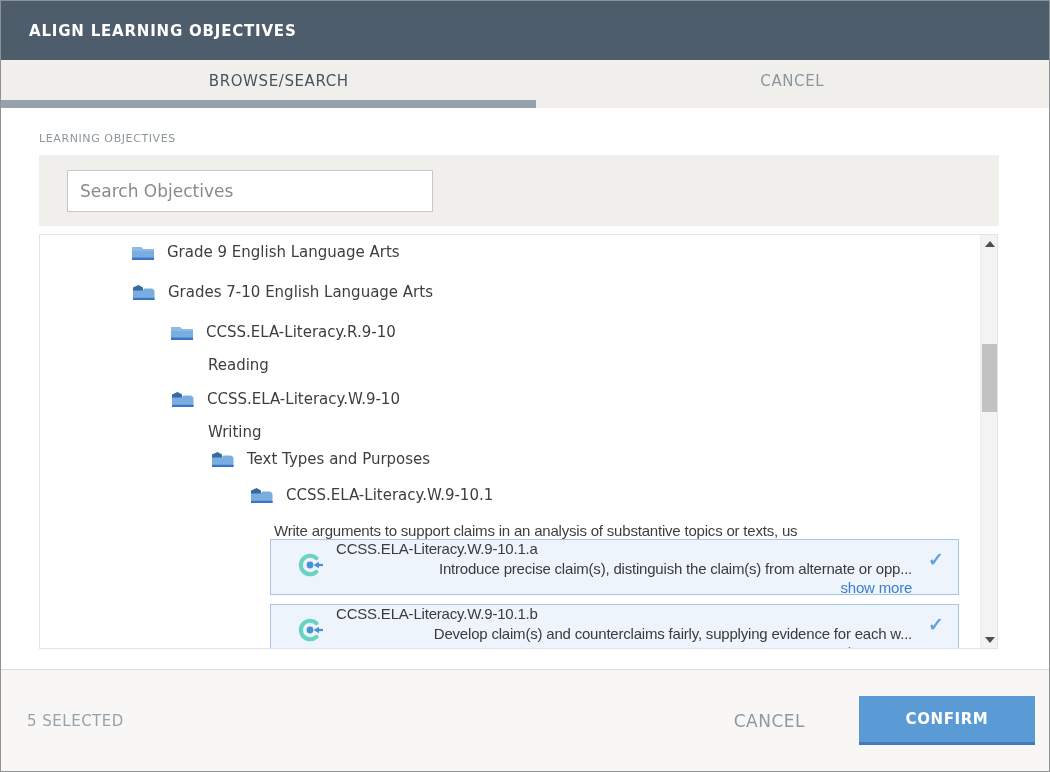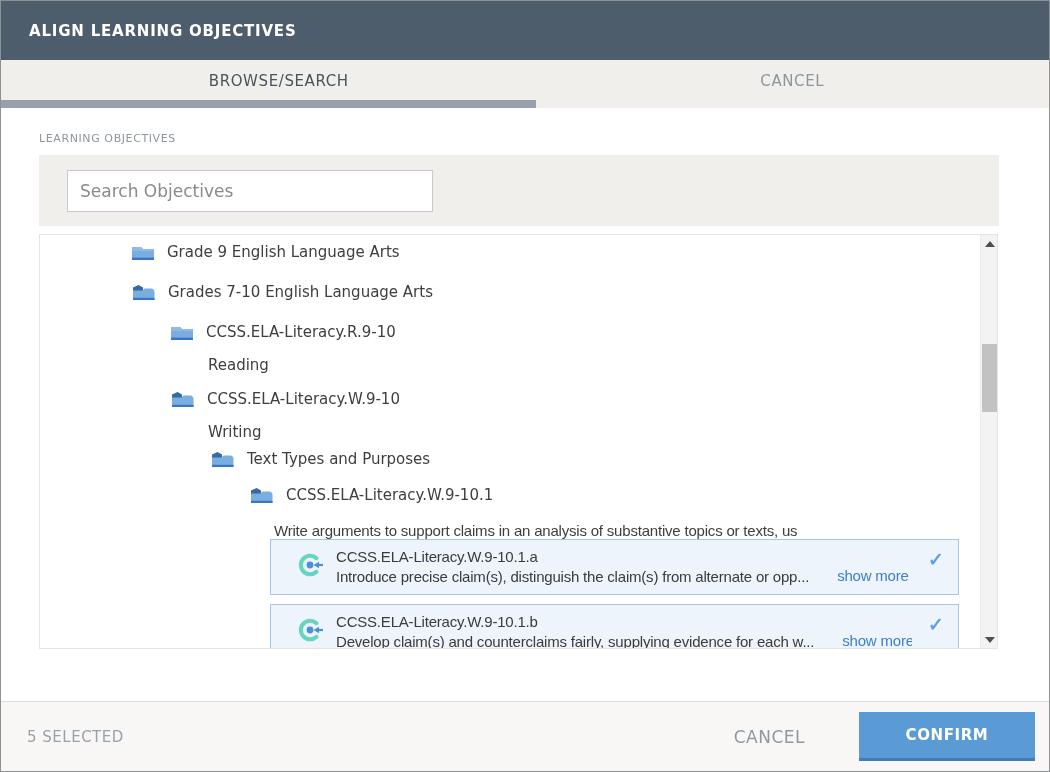--- a/index.html
+++ b/index.html
@@ -69,21 +69,21 @@
     position:absolute; left:230px; width:689px; height:56px;
     background:#edf4fb; border:1px solid #a6c7e7;
     display:flex; align-items:center; padding:0 14px 0 26px;
   }
   .obj-icon { flex:none; margin-right:12px; }
   .obj-texts { flex:1; min-width:0; overflow:hidden; }
   .obj-code {
     font-size:15px; color:#3b3b3b; letter-spacing:-0.2px; line-height:20px;
     white-space:nowrap;
   }
-  .obj-desc-line { display:flex; align-items:flex-start; }
+  .obj-desc-line { display:flex; align-items:flex-end;flex-direction:column; }
   .obj-desc {
     font-size:15px; color:#3b3b3b; letter-spacing:-0.2px; line-height:20px;
     white-space:nowrap;
   }
   .show-more {
     margin-left:28px; font-size:15px; color:#3e7ecb; cursor:pointer;
     letter-spacing:-0.2px; white-space:nowrap;
   }
   .obj-check {
     flex:none; margin-left:16px; align-self:flex-start; margin-top:8px;
@@ -109,21 +109,21 @@
     width:0; height:0; border-left:5px solid transparent;
     border-right:5px solid transparent; border-top:6px solid #4e4e4e;
   }
   .sbar-thumb {
     position:absolute; left:1px; top:109px; width:15px; height:68px;
     background:#c2c2c2; cursor:pointer;
   }
 
   
   .ftr {
-    position:absolute; left:0; right:0; bottom:0; height:70px;
+    position:absolute; left:0; right:0; bottom:0; height:102px;
     background:#f8f7f5; border-top:1px solid #dddcda;
     display:flex; align-items:center; padding:0 14px 0 26px;
   }
   .ftr-selected {
     flex:1; font-size:15px; color:#99a1a9; letter-spacing:.5px;
     font-family:"DejaVu Sans", sans-serif;
   }
   .btn-cancel {
     background:none; border:none; font-size:17px; color:#8d99a3;
     letter-spacing:.5px; margin-right:54px; cursor:pointer;

